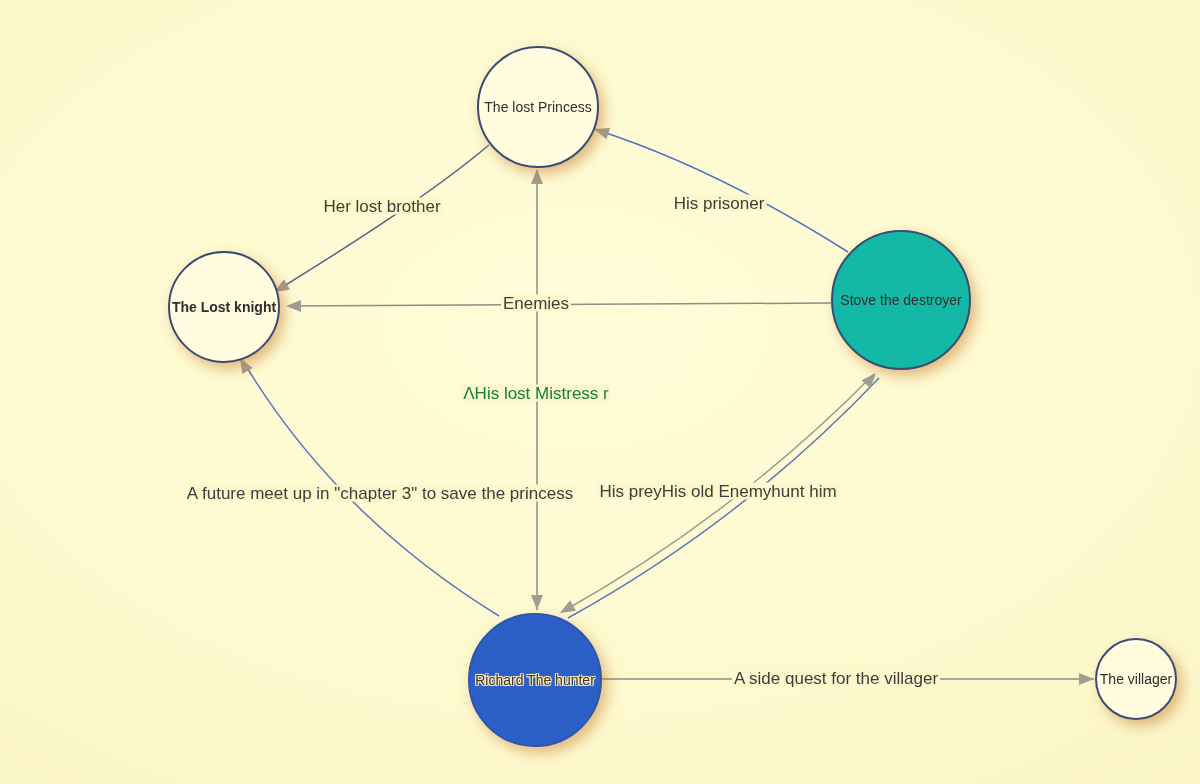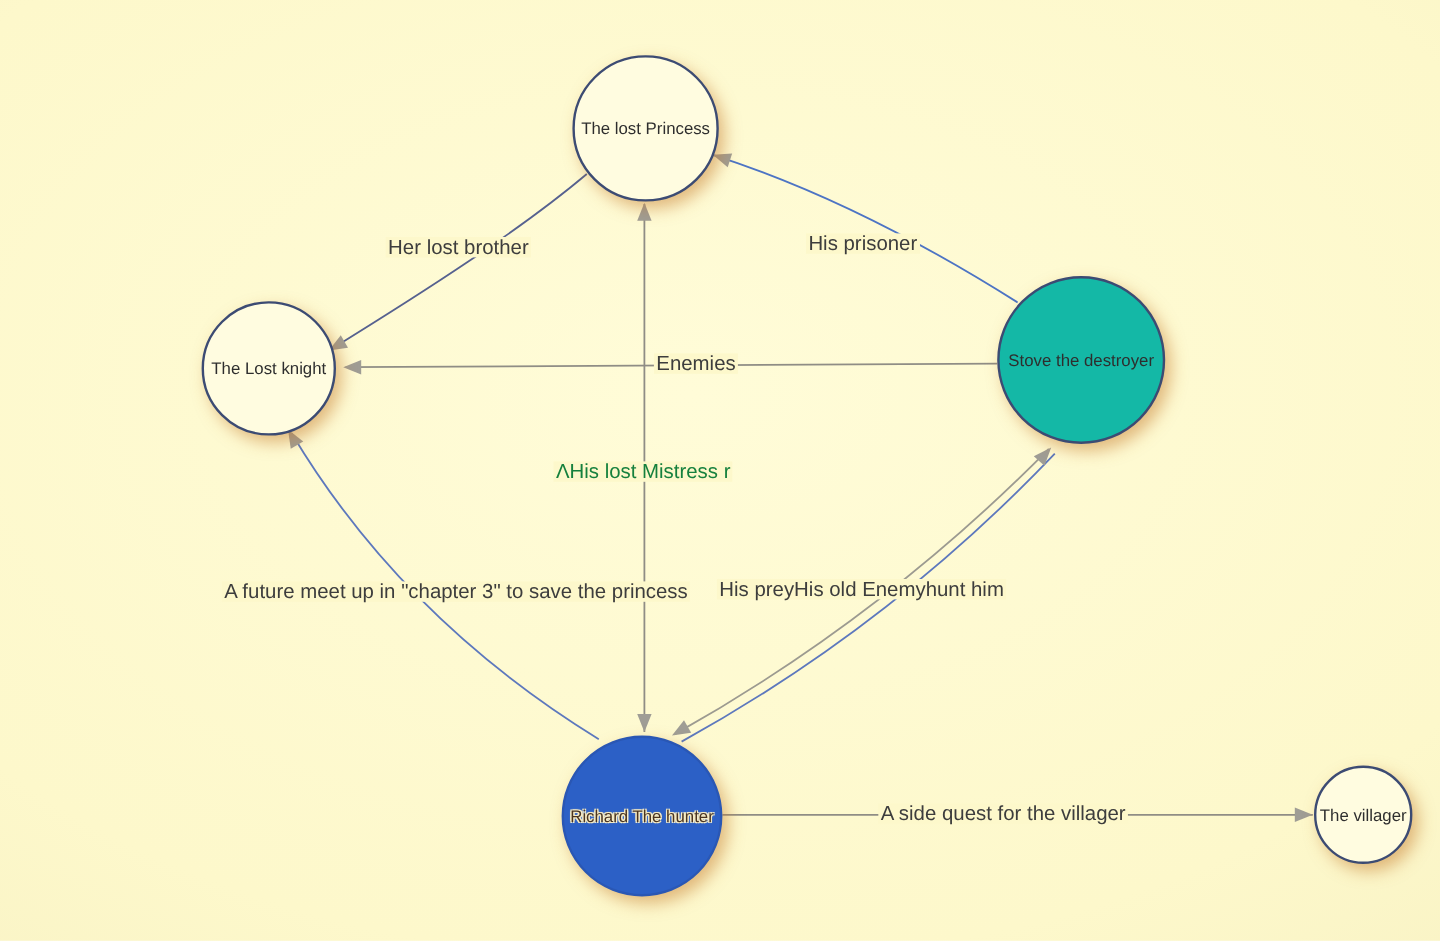--- a/index.html
+++ b/index.html
@@ -43,31 +43,31 @@
       <path d="M 874,374 Q 735,515 562,612" fill="none" stroke="#9c9a90" stroke-width="1.5"></path>
       <polygon points="560,613 569.9903810567666,600.3038475772934 575.9903810567666,610.6961524227066" fill="#9f9d95"></polygon>
       <path d="M 879,378 Q 742,522 568,618" fill="none" stroke="#5d78bd" stroke-width="1.5"></path>
       <polygon points="876,373 870.4219098574815,388.16195602031405 861.5041719517528,380.1323887440078" fill="#9f9d95"></polygon>
       <path d="M 602,679 L 1094,679" fill="none" stroke="#8f8d85" stroke-width="1.5"></path>
       <polygon points="1094,679 1079,685 1079,673" fill="#9f9d95"></polygon>
     </svg>
   <div id="edge-labels">
       <div class="edge-label" style="left: 382px; top: 206px; color: rgb(61, 61, 61); background: rgb(253, 248, 203);">Her lost brother</div>
       <div class="edge-label" style="left: 719px; top: 203px; color: rgb(61, 61, 61); background: rgb(253, 248, 203);">His prisoner</div>
-      <div class="edge-label" style="left: 580px; top: 303px; color: rgb(61, 61, 61); background: rgb(253, 248, 203);">Enemies</div>
+      <div class="edge-label" style="left: 536px; top: 303px; color: rgb(61, 61, 61); background: rgb(253, 248, 203);">Enemies</div>
       <div class="edge-label" style="left: 536px; top: 393px; color: #15803d; background: rgb(253, 248, 203);">ΛHis lost Mistress r</div>
       <div class="edge-label" style="left: 380px; top: 493px; color: rgb(61, 61, 61); background: rgb(253, 248, 203);">A future meet up in "chapter 3" to save the princess</div>
       <div class="edge-label" style="left: 718px; top: 491px; color: rgb(61, 61, 61); background: rgb(253, 248, 203);">His preyHis old Enemyhunt him</div>
       <div class="edge-label" style="left: 836px; top: 678px; color: rgb(61, 61, 61); background: rgb(253, 248, 203);">A side quest for the villager</div>
     </div>
   <div id="nodes">
       <div class="node" style="left: 477px; top: 46px; height: 122px; width: 122px; background: rgb(255, 252, 224); border: 2.5px solid rgb(60, 75, 115);">
         <span class="node-label" style="color: rgb(46, 46, 46);">The lost Princess</span>
       </div>
-      <div class="node" style="left: 168px; top: 251px; height: 112px; width: 112px; background: rgb(255, 252, 224); border: 2.5px solid rgb(60, 75, 115);">
+      <div class="node" style="left: 168px; top: 251px; height: 112px; width: 112px; background: rgb(255, 252, 224); border: 2.5px solid rgb(60, 75, 115); font-weight: bold;">
         <span class="node-label" style="color: rgb(46, 46, 46);">The Lost knight</span>
       </div>
       <div class="node" style="left: 831px; top: 230px; height: 140px; width: 140px; background: #14b8a6; border: 2.5px solid rgb(60, 75, 115);">
         <span class="node-label" style="color: rgb(46, 46, 46);">Stove the destroyer</span>
       </div>
       <div class="node" style="left: 468px; top: 613px; height: 134px; width: 134px; background: rgb(44, 96, 198); border: 2.5px solid rgb(42, 87, 180);">
         <span class="node-label" style="color: rgb(74, 52, 32); text-shadow: rgb(246, 236, 198) -1px -1px 0px, rgb(246, 236, 198) 1px -1px 0px, rgb(246, 236, 198) -1px 1px 0px, rgb(246, 236, 198) 1px 1px 0px, rgb(246, 236, 198) 0px 0px 2px;">Richard The hunter</span>
       </div>
       <div class="node" style="left: 1095px; top: 638px; height: 82px; width: 82px; background: rgb(255, 252, 224); border: 2.5px solid rgb(60, 75, 115);">
         <span class="node-label" style="color: rgb(46, 46, 46);">The villager</span>

